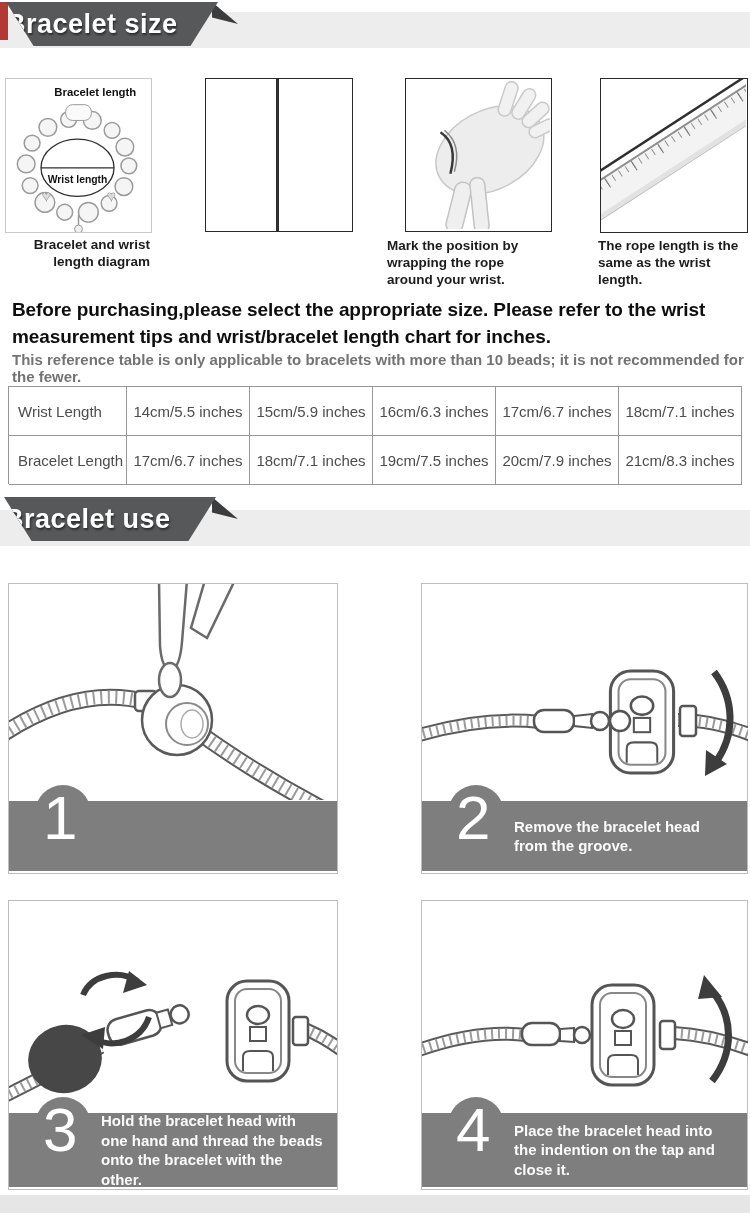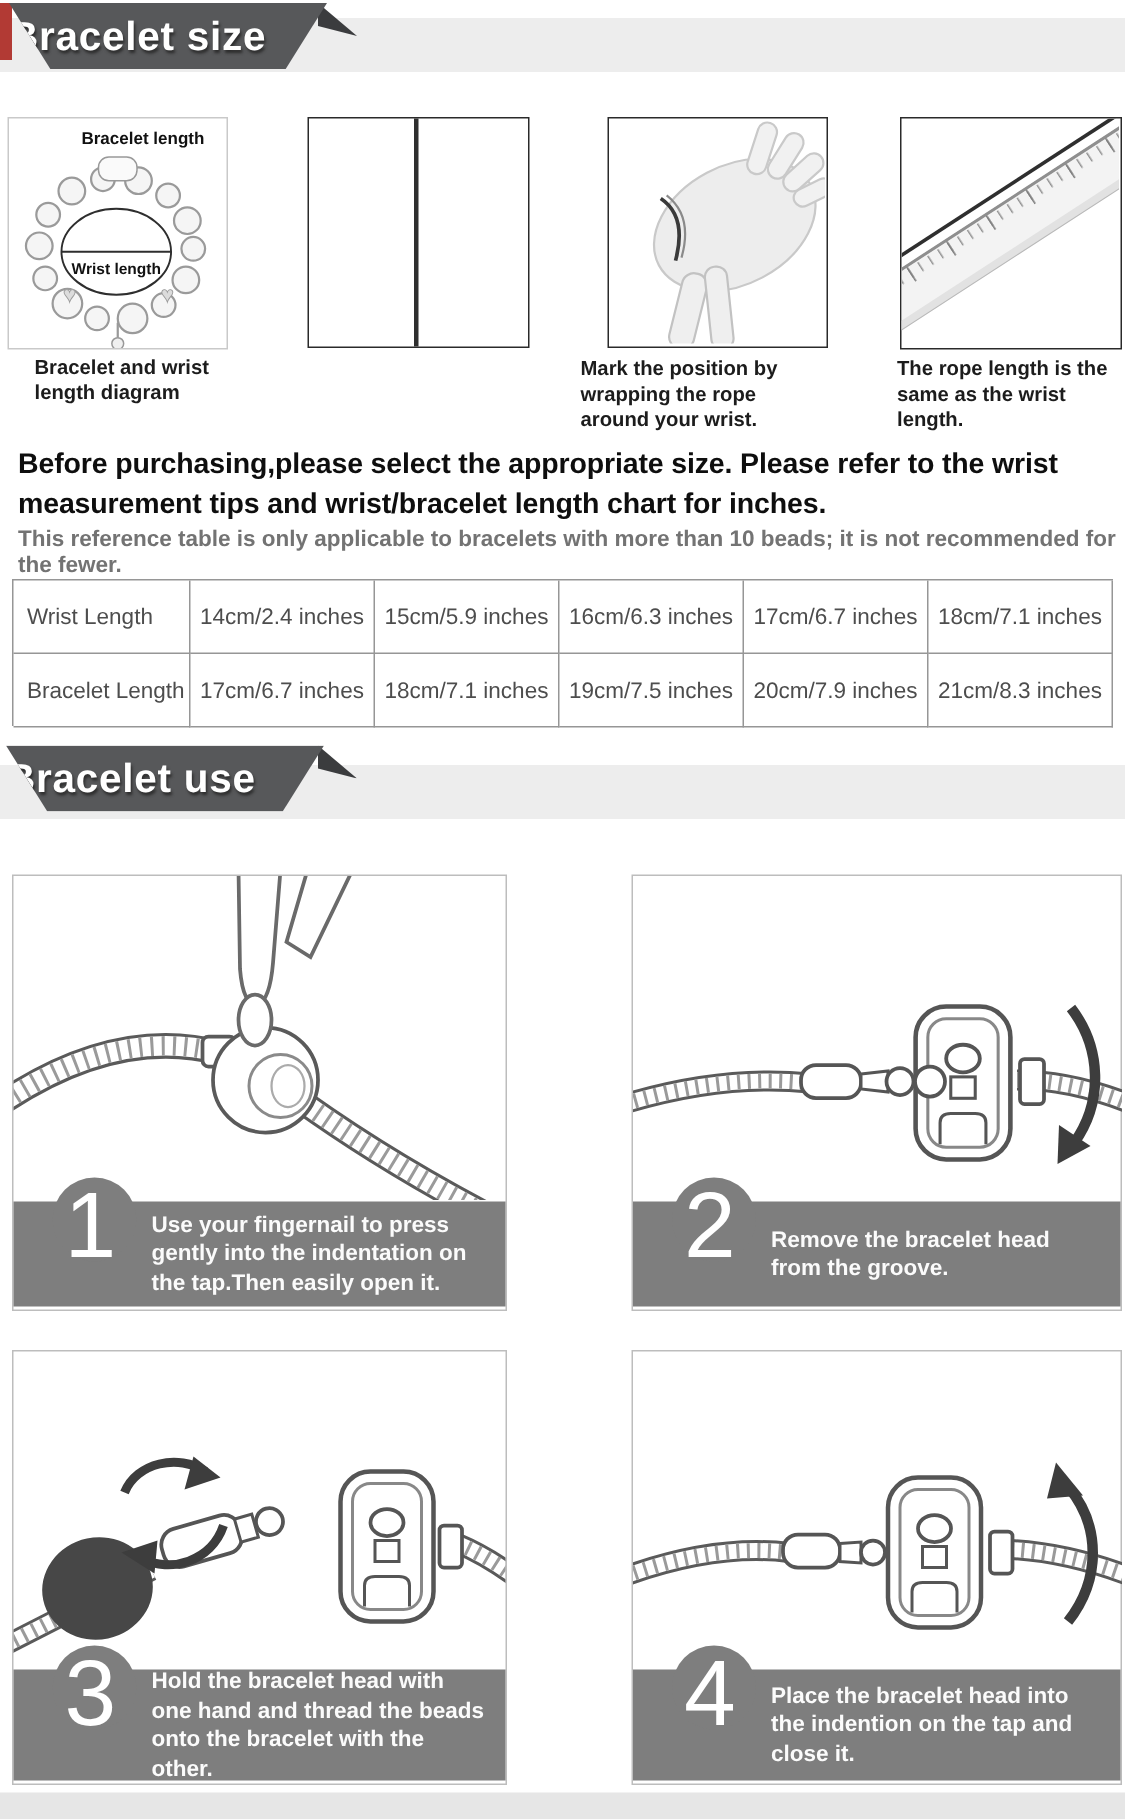--- a/index.html
+++ b/index.html
@@ -142,30 +142,30 @@
         <line x1="-60" y1="50" x2="250" y2="50" stroke="#2f2f2f" stroke-width="2.5"></line>
         <rect x="-60" y="58" width="310" height="34" fill="#f3f3f3" stroke="#b9b9b9" stroke-width="1.5"></rect>
         <rect x="-60" y="58" width="310" height="12" fill="url(#ticks)"></rect>
         <rect x="-60" y="58" width="310" height="12" fill="url(#ticksL)"></rect>
         <line x1="-60" y1="58" x2="250" y2="58" stroke="#8f8f8f" stroke-width="2"></line>
         <rect x="-60" y="87" width="310" height="5" fill="#e2e2e2"></rect>
       </g>
     </svg>
   </div>
 
-  <div class="step-caption" style="left:23px;top:236px;width:148px;text-align:left">Bracelet and wrist length diagram</div>
+  <div class="step-caption" style="left:2px;top:236px;width:148px;text-align:right">Bracelet and wrist length diagram</div>
   <div class="step-caption" style="left:387px;top:237px;width:160px">Mark the position by wrapping the rope around your wrist.</div>
   <div class="step-caption" style="left:598px;top:237px;width:150px">The rope length is the same as the wrist length.</div>
 
   <div class="intro">Before purchasing,please select the appropriate size. Please refer to the wrist measurement tips and wrist/bracelet length chart for inches.</div>
   <div class="note" style="color:#737373">This reference table is only applicable to bracelets with more than 10 beads; it is not recommended for the fewer.</div>
 
   <div class="size-table">
     <div class="cell rowlabel">Wrist Length</div>
-    <div class="cell">14cm/2.4 inches</div>
+    <div class="cell">14cm/5.5 inches</div>
     <div class="cell">15cm/5.9 inches</div>
     <div class="cell">16cm/6.3 inches</div>
     <div class="cell">17cm/6.7 inches</div>
     <div class="cell">18cm/7.1 inches</div>
     <div class="cell rowlabel">Bracelet Length</div>
     <div class="cell">17cm/6.7 inches</div>
     <div class="cell">18cm/7.1 inches</div>
     <div class="cell">19cm/7.5 inches</div>
     <div class="cell">20cm/7.9 inches</div>
     <div class="cell">21cm/8.3 inches</div>
@@ -193,21 +193,20 @@
       <circle cx="168" cy="136" r="35" fill="#fff" stroke="#5a5a5a" stroke-width="2.5"></circle>
       <circle cx="178" cy="140" r="21" fill="#fff" stroke="#8a8a8a" stroke-width="2"></circle>
       <ellipse cx="183" cy="140" rx="11" ry="14" fill="none" stroke="#ababab" stroke-width="1.5"></ellipse>
       <path d="M 150 -4 L 178 -4 L 173 58 Q 171 82 163 86 Q 153 87 151 62 Z" fill="#fff" stroke="#6a6a6a" stroke-width="2.5"></path>
       <path d="M 196 -4 L 226 -4 L 198 54 L 182 44 Z" fill="#fff" stroke="#6a6a6a" stroke-width="2.5"></path>
       <ellipse cx="161" cy="96" rx="11" ry="17" fill="#fff" stroke="#6a6a6a" stroke-width="2.5"></ellipse>
     </svg>
     <div class="cap-band" style="height:70px">
       <div class="cap-bump"></div>
       <div class="cap-num">1</div>
-      <div class="cap-text">Use your fingernail to press gently into the indentation on the tap.Then easily open it.</div>
     </div>
   </div>
 
   <div class="panel" style="left:421px;top:583px;width:327px;height:291px">
     <svg class="illus" viewBox="0 0 326 216" width="326" height="216">
       <g fill="none">
         <path d="M -6 152 Q 60 132 118 138" stroke="#5a5a5a" stroke-width="14"></path>
         <path d="M -6 152 Q 60 132 118 138" stroke="#fff" stroke-width="10"></path>
         <path d="M -6 152 Q 60 132 118 138" stroke="#9a9a9a" stroke-width="10" stroke-dasharray="2 5"></path>
         <path d="M 256 136 Q 292 136 332 152" stroke="#5a5a5a" stroke-width="14"></path>

